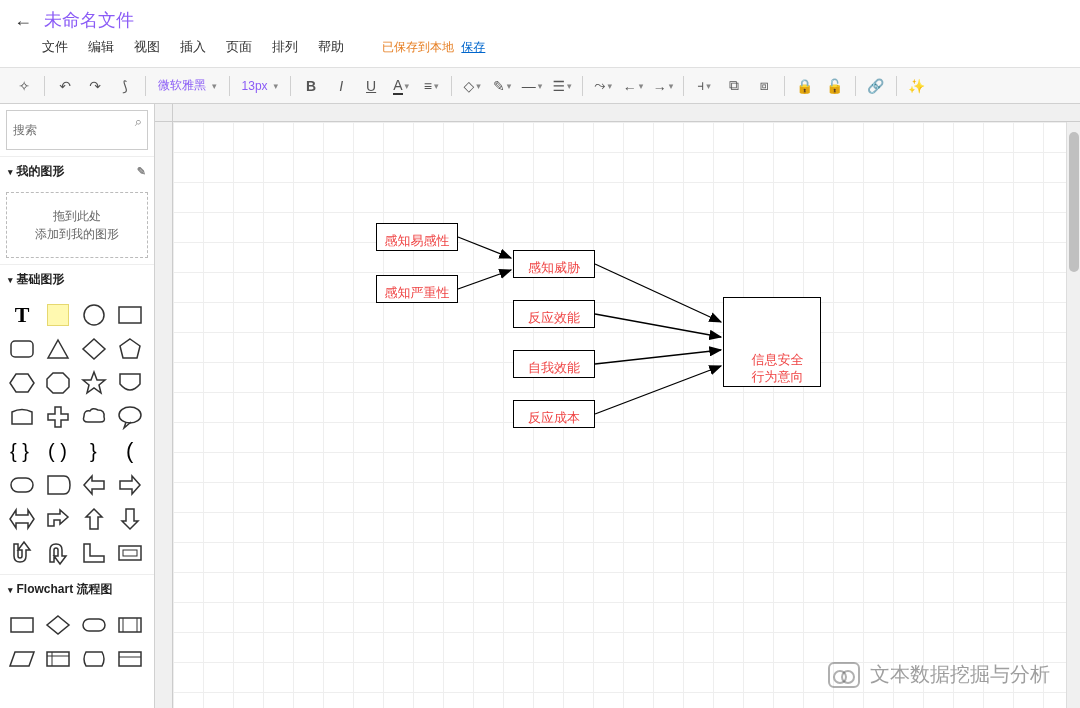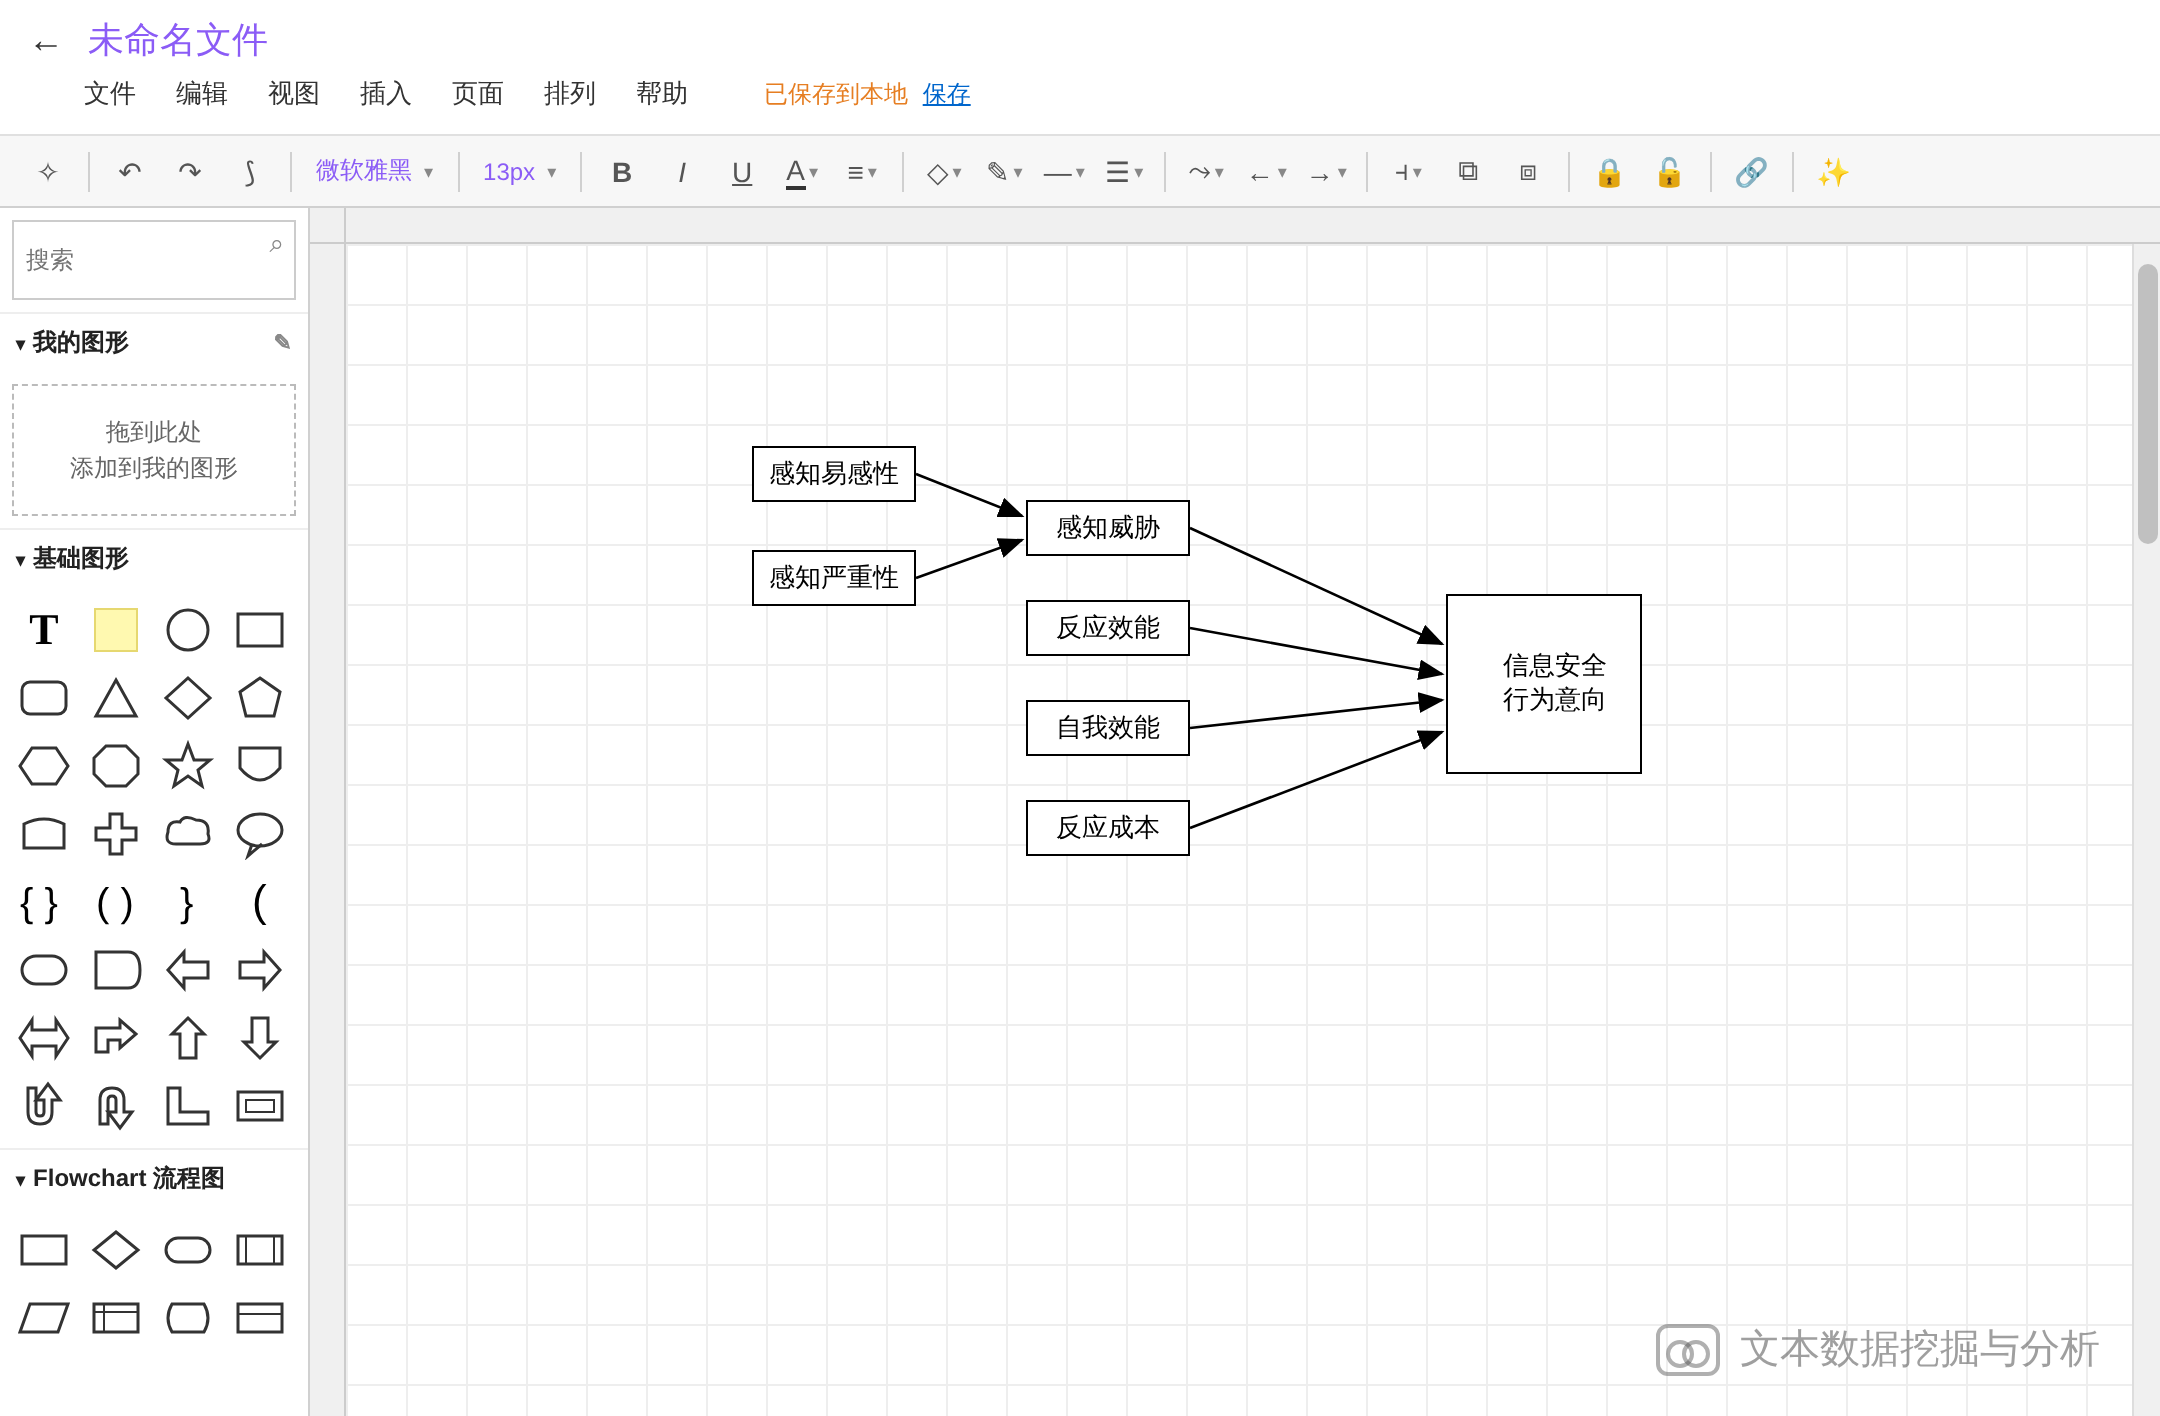--- a/index.html
+++ b/index.html
@@ -45,21 +45,21 @@
 .ruler-h { position: absolute; top: 0; left: 18px; right: 0; height: 18px; background: #f0f0f0; border-bottom: 1px solid #ccc; }
 .ruler-v { position: absolute; top: 18px; left: 0; width: 18px; bottom: 0; background: #f0f0f0; border-right: 1px solid #ccc; }
 .ruler-corner { position: absolute; top: 0; left: 0; width: 18px; height: 18px; background: #f0f0f0; border-right: 1px solid #ccc; border-bottom: 1px solid #ccc; }
 .canvas { position: absolute; top: 18px; left: 18px; right: 0; bottom: 0; background: #fff;
   background-image: linear-gradient(#eee 1px, transparent 1px), linear-gradient(90deg, #eee 1px, transparent 1px);
   background-size: 30px 30px; }
 .scrollbar-v { position: absolute; right: 0; top: 18px; bottom: 0; width: 14px; background: #f0f0f0; border-left: 1px solid #ddd; }
 .scroll-thumb { position: absolute; top: 10px; left: 2px; width: 10px; height: 140px; background: #c0c0c0; border-radius: 5px; }
 
 
-.node { position: absolute; background: #fff; border: 1.5px solid #000; display: flex; align-items: center; justify-content: center; font-size: 13px; color: #000000; text-align: center; line-height: 1.3; }
+.node { position: absolute; background: #fff; border: 1.5px solid #000; display: flex; align-items: flex-end; justify-content: center; font-size: 13px; color: #ef4444; text-align: center; line-height: 1.3; }
 .node-big { width: 98px; height: 90px; padding-left: 11px; }
 .node-sm { width: 82px; height: 28px; }
 .diagram-svg { position: absolute; top: 0; left: 0; width: 100%; height: 100%; pointer-events: none; }
 
 
 .watermark { position: absolute; right: 30px; bottom: 20px; display: flex; align-items: center; gap: 10px; color: rgba(80,80,80,0.55); font-size: 20px; pointer-events: none; }
 .wm-icon { width: 32px; height: 26px; border: 2px solid rgba(80,80,80,0.45); border-radius: 6px; position: relative; }
 .wm-icon::before, .wm-icon::after { content: ""; position: absolute; border: 2px solid rgba(80,80,80,0.45); border-radius: 50%; }
 .wm-icon::before { width: 10px; height: 10px; left: 3px; top: 6px; }
 .wm-icon::after { width: 10px; height: 10px; right: 3px; top: 6px; }

